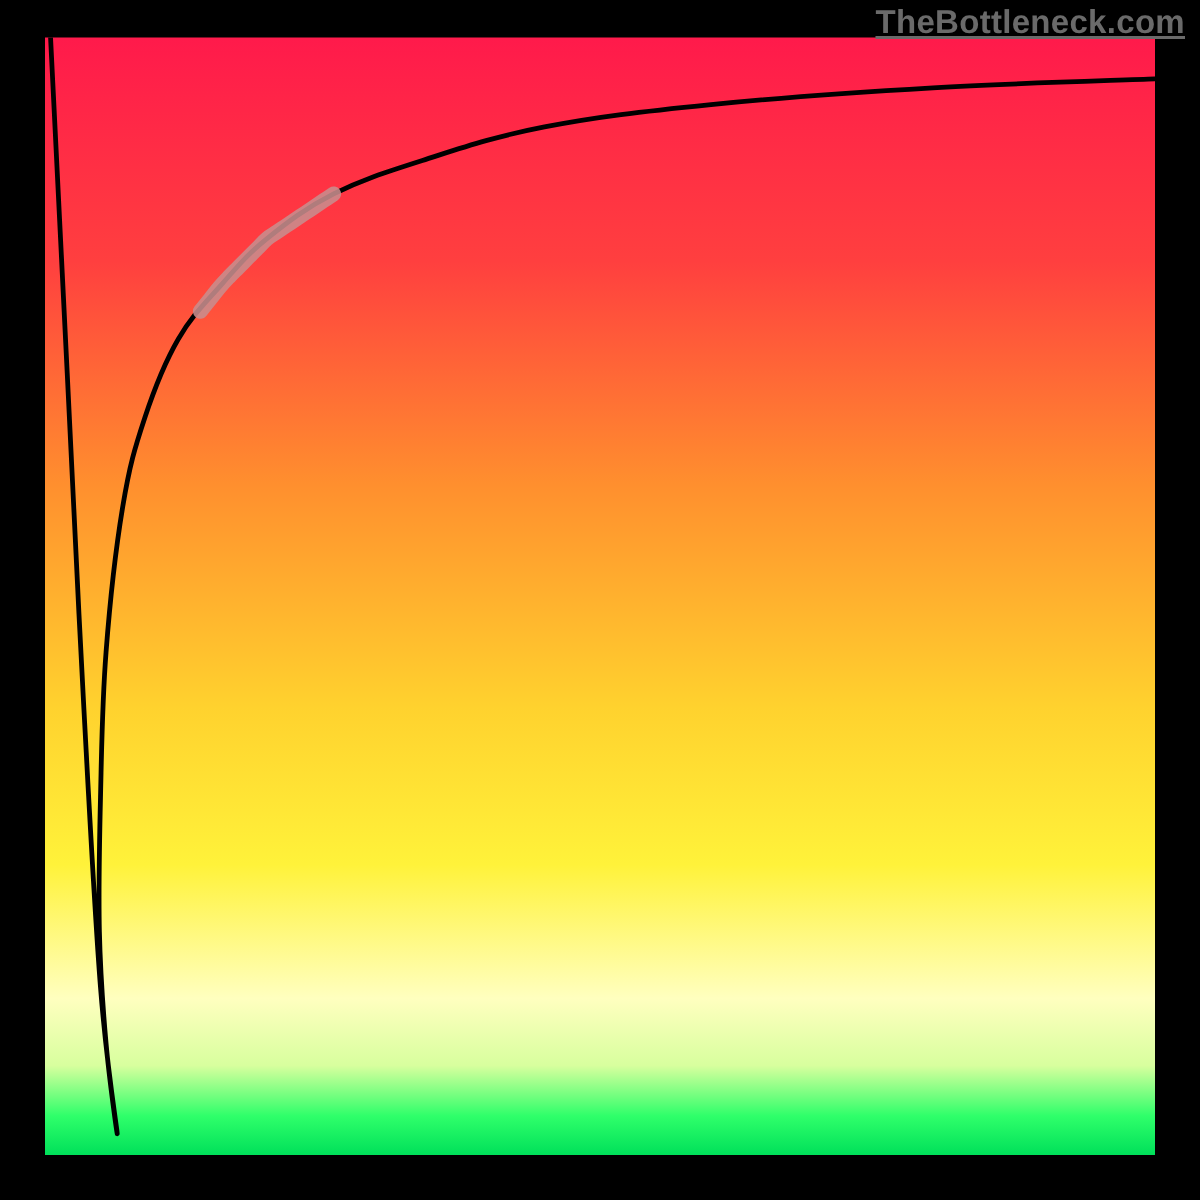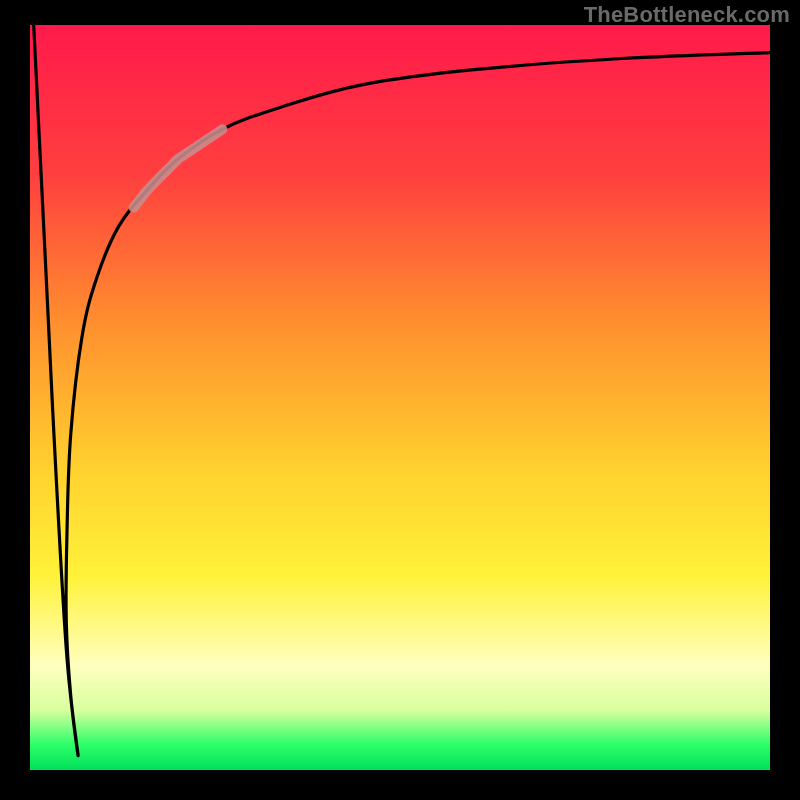--- a/index.html
+++ b/index.html
@@ -26,20 +26,21 @@
   .watermark {
     position: absolute;
     top: 2px;
     right: 10px;
     font-family: Arial, Helvetica, sans-serif;
     font-size: 22px;
     font-weight: 600;
     color: #6a6a6a;
     letter-spacing: 0.2px;
     user-select: none;
+    text-decoration: underline;
   }
 </style>
 </head>
 <body>
 
 <div class="chart-wrap">
 
   <svg class="chart" viewBox="0 0 800 800">
     <defs>
       <linearGradient id="bg-grad" x1="0" y1="0" x2="0" y2="1">

